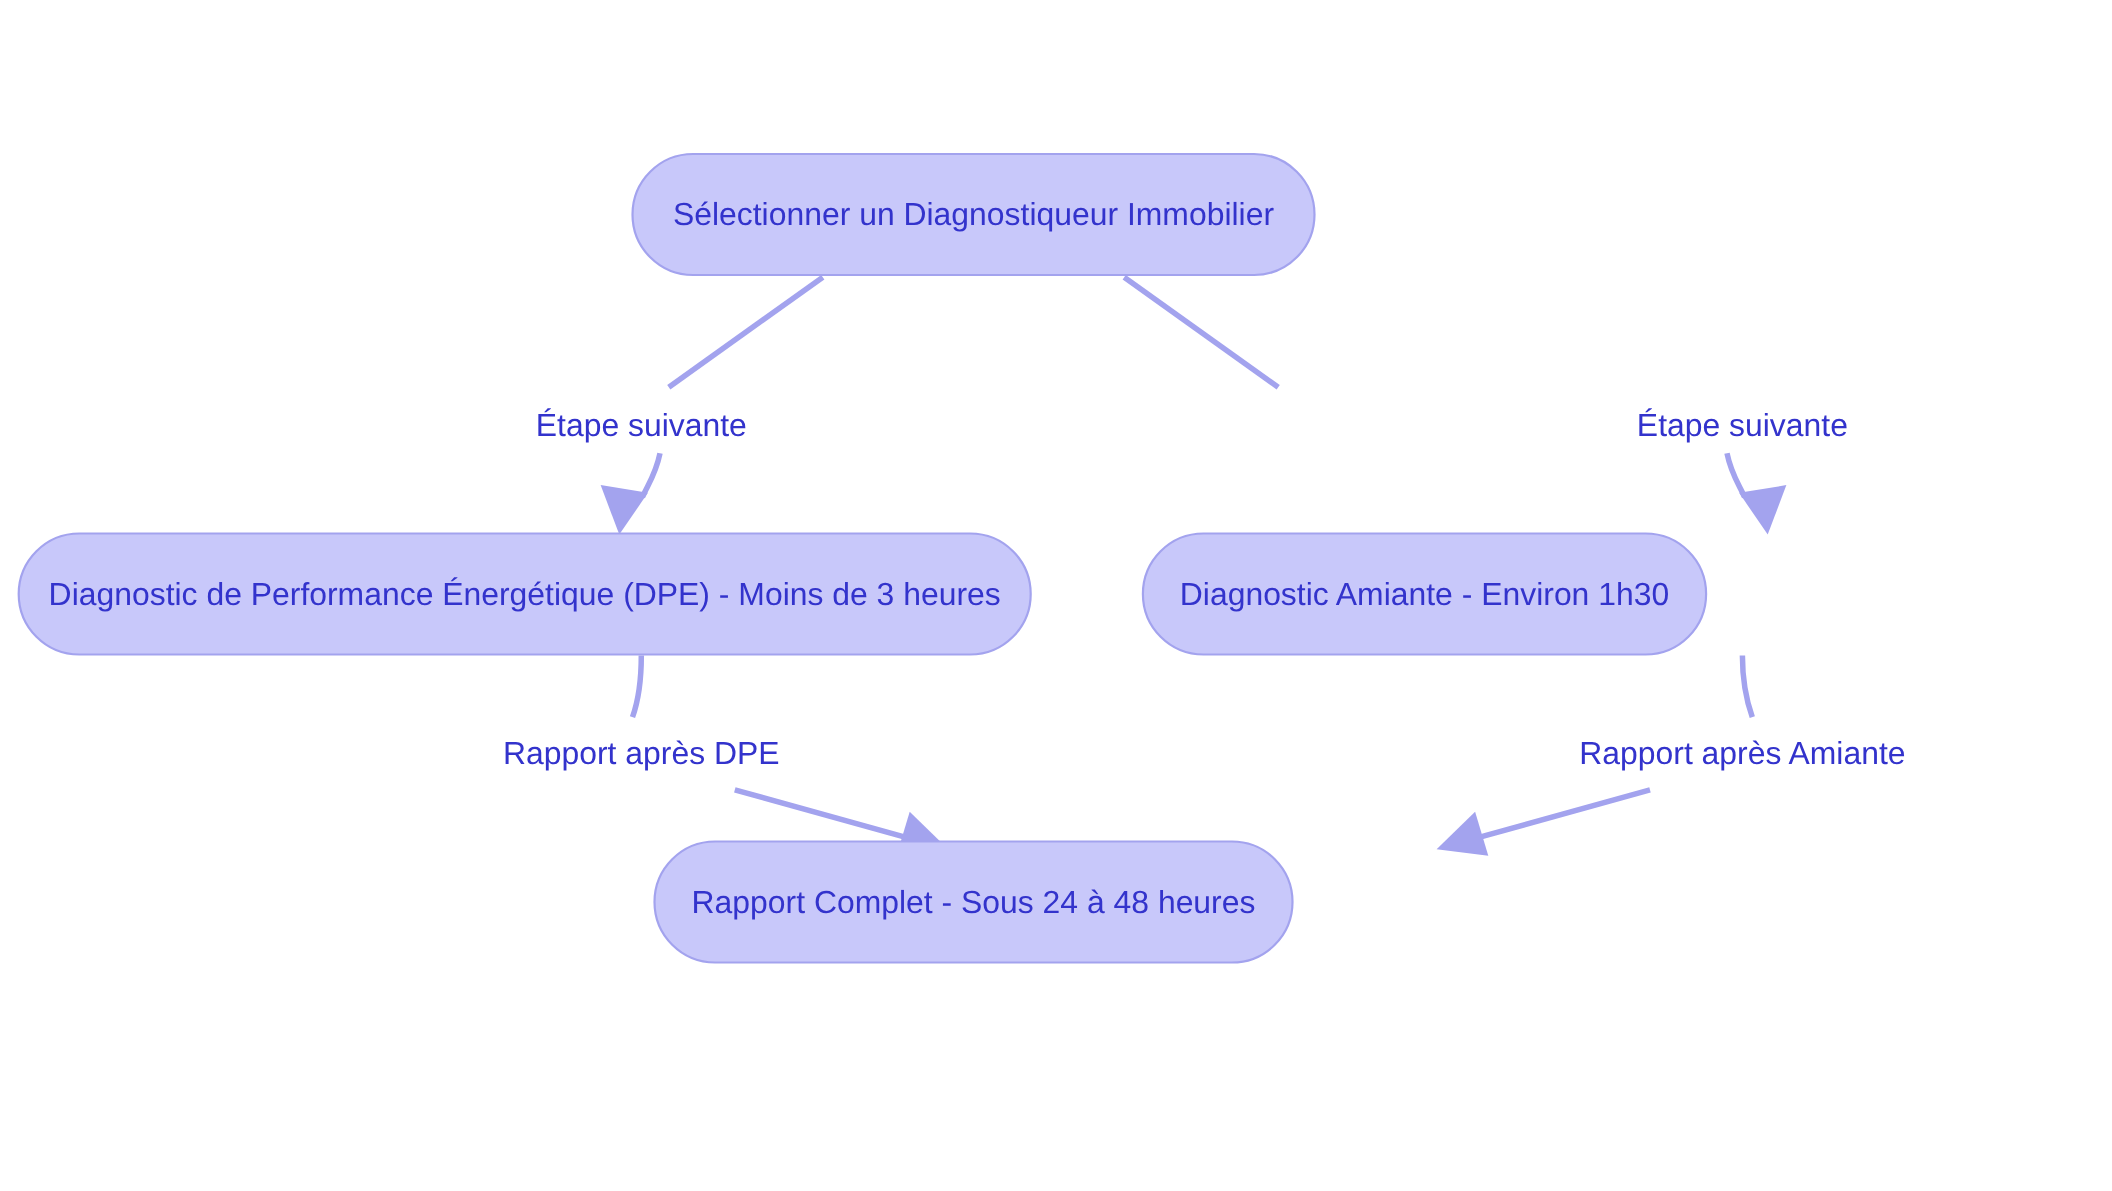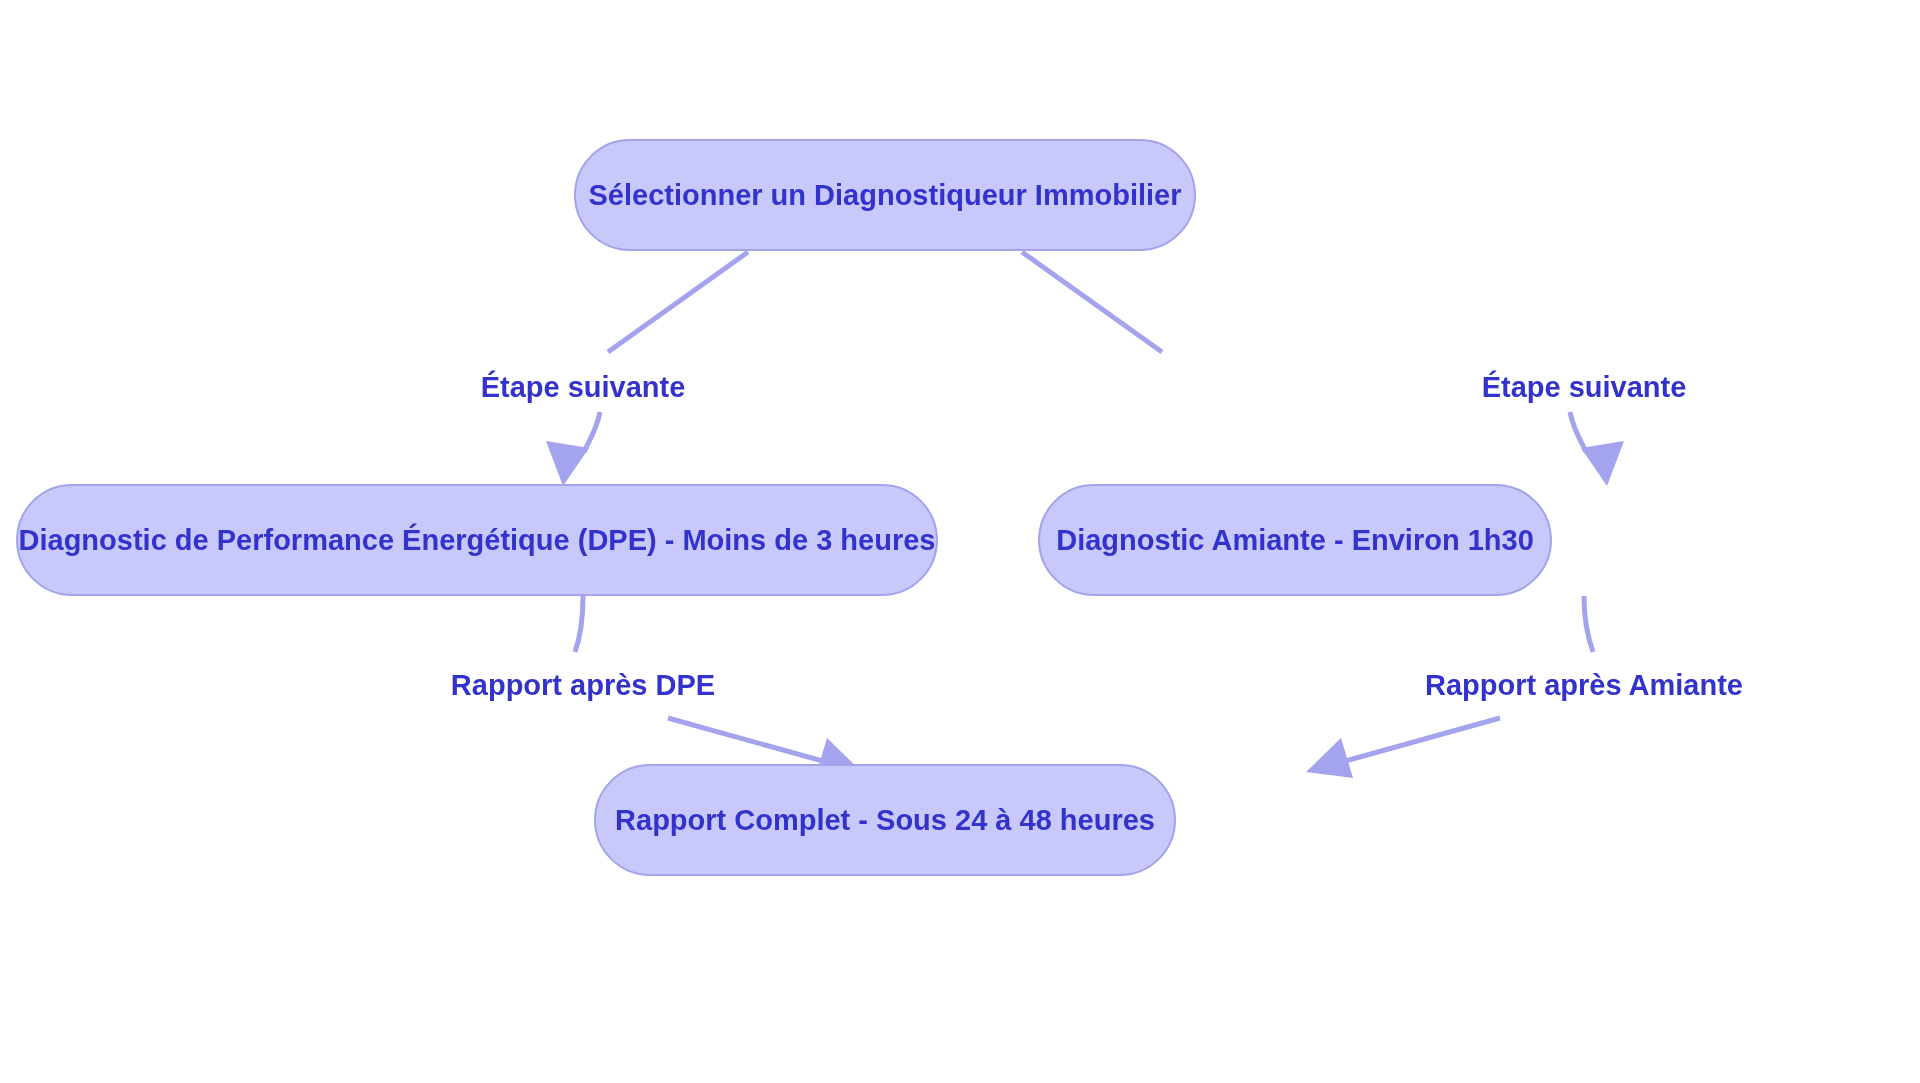--- a/index.html
+++ b/index.html
@@ -12,21 +12,20 @@
     height: 1083px;
     position: relative;
     overflow: hidden;
     font-family: "Liberation Sans", sans-serif;
   }
   #diagram-root {
     position: absolute;
     inset: 0;
     width: 1920px;
     height: 969px;
-    font-weight: bold;
   }
   svg.flow-canvas {
     position: absolute;
     top: 0;
     left: 0;
     width: 1920px;
     height: 1083px;
     display: block;
   }
   .node-shape {

